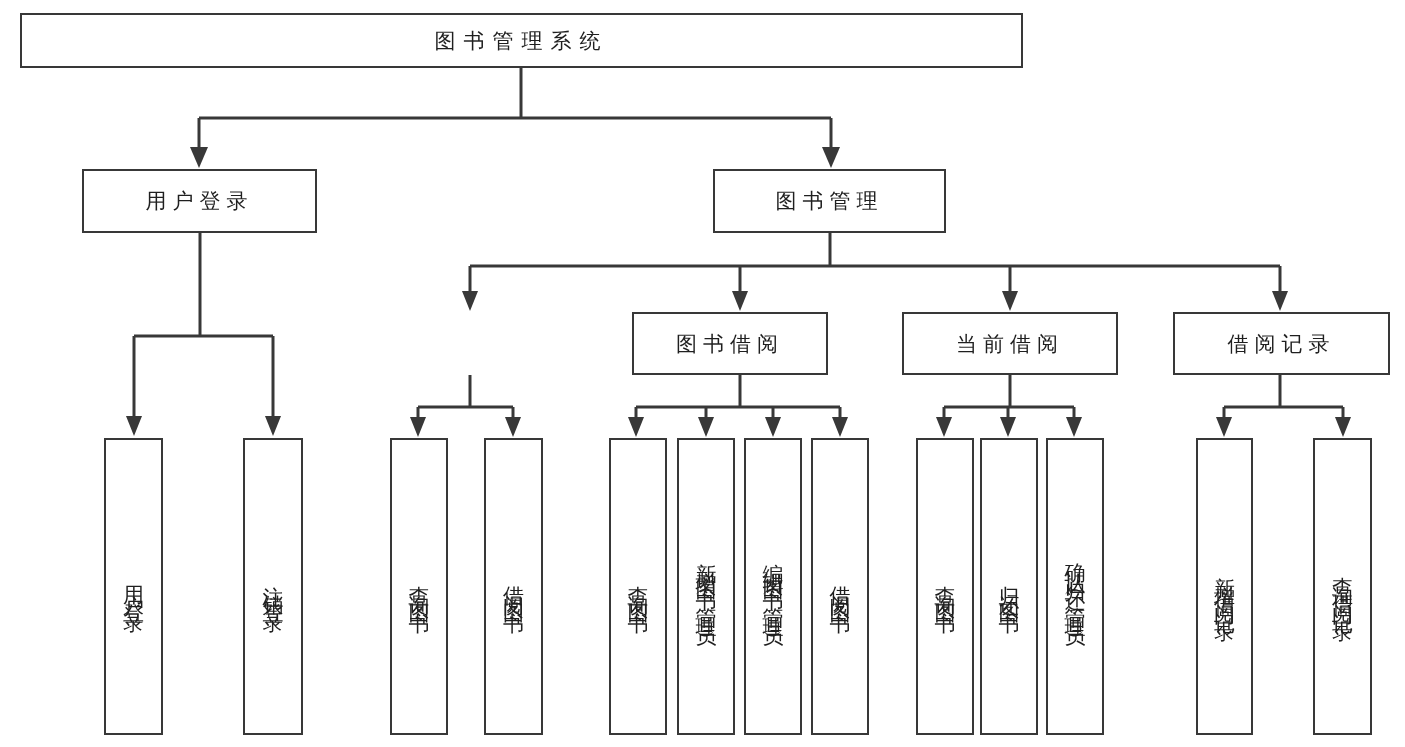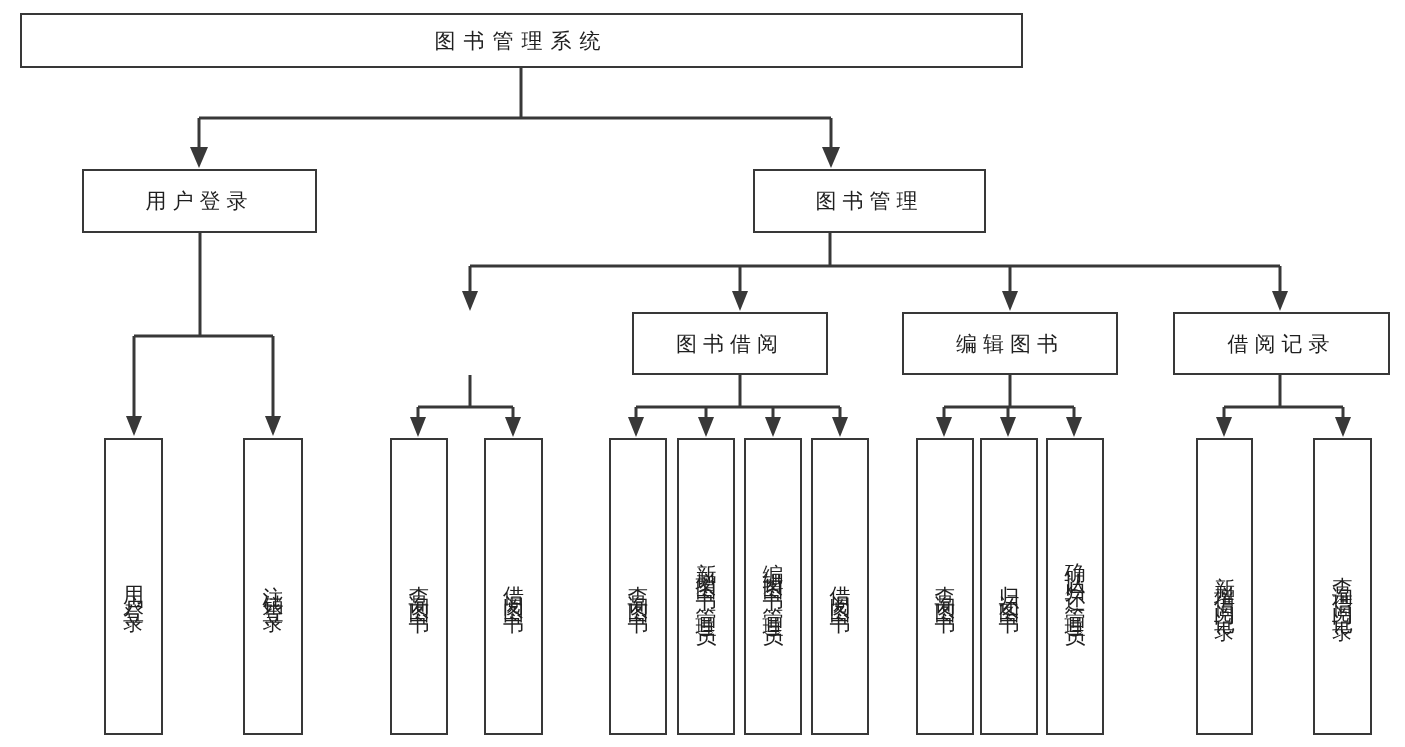--- a/index.html
+++ b/index.html
@@ -123,24 +123,24 @@
       <polygon points="1066,417 1082,417 1074,437"></polygon>
 
       <polygon points="1216,417 1232,417 1224,437"></polygon>
       <polygon points="1335,417 1351,417 1343,437"></polygon>
     </g>
   </svg>
 
   <div class="node root" style="left:20px; top:13px; width:1003px; height:55px;">图书管理系统</div>
 
   <div class="node" style="left:82px; top:169px; width:235px; height:64px;">用户登录</div>
-  <div class="node" style="left:713px; top:169px; width:233px; height:64px;margin-left:40px;">图书管理</div>
+  <div class="node" style="left:713px; top:169px; width:233px; height:64px;">图书管理</div>
 
   <div class="node" style="left:632px; top:312px; width:196px; height:63px;">图书借阅</div>
-  <div class="node" style="left:902px; top:312px; width:216px; height:63px;">编辑图书</div>
+  <div class="node" style="left:902px; top:312px; width:216px; height:63px;">当前借阅</div>
   <div class="node" style="left:1173px; top:312px; width:217px; height:63px;">借阅记录</div>
 
   <div class="node v" style="left:104px; top:438px; width:59px; height:297px;">用户登录</div>
   <div class="node v" style="left:243px; top:438px; width:60px; height:297px;">注销登录</div>
 
   <div class="node v" style="left:390px; top:438px; width:58px; height:297px;">查询图书</div>
   <div class="node v" style="left:484px; top:438px; width:59px; height:297px;">借阅图书</div>
 
   <div class="node v" style="left:609px; top:438px; width:58px; height:297px;">查询图书</div>
   <div class="node v" style="left:677px; top:438px; width:58px; height:297px;">新增图书（管理员）</div>

